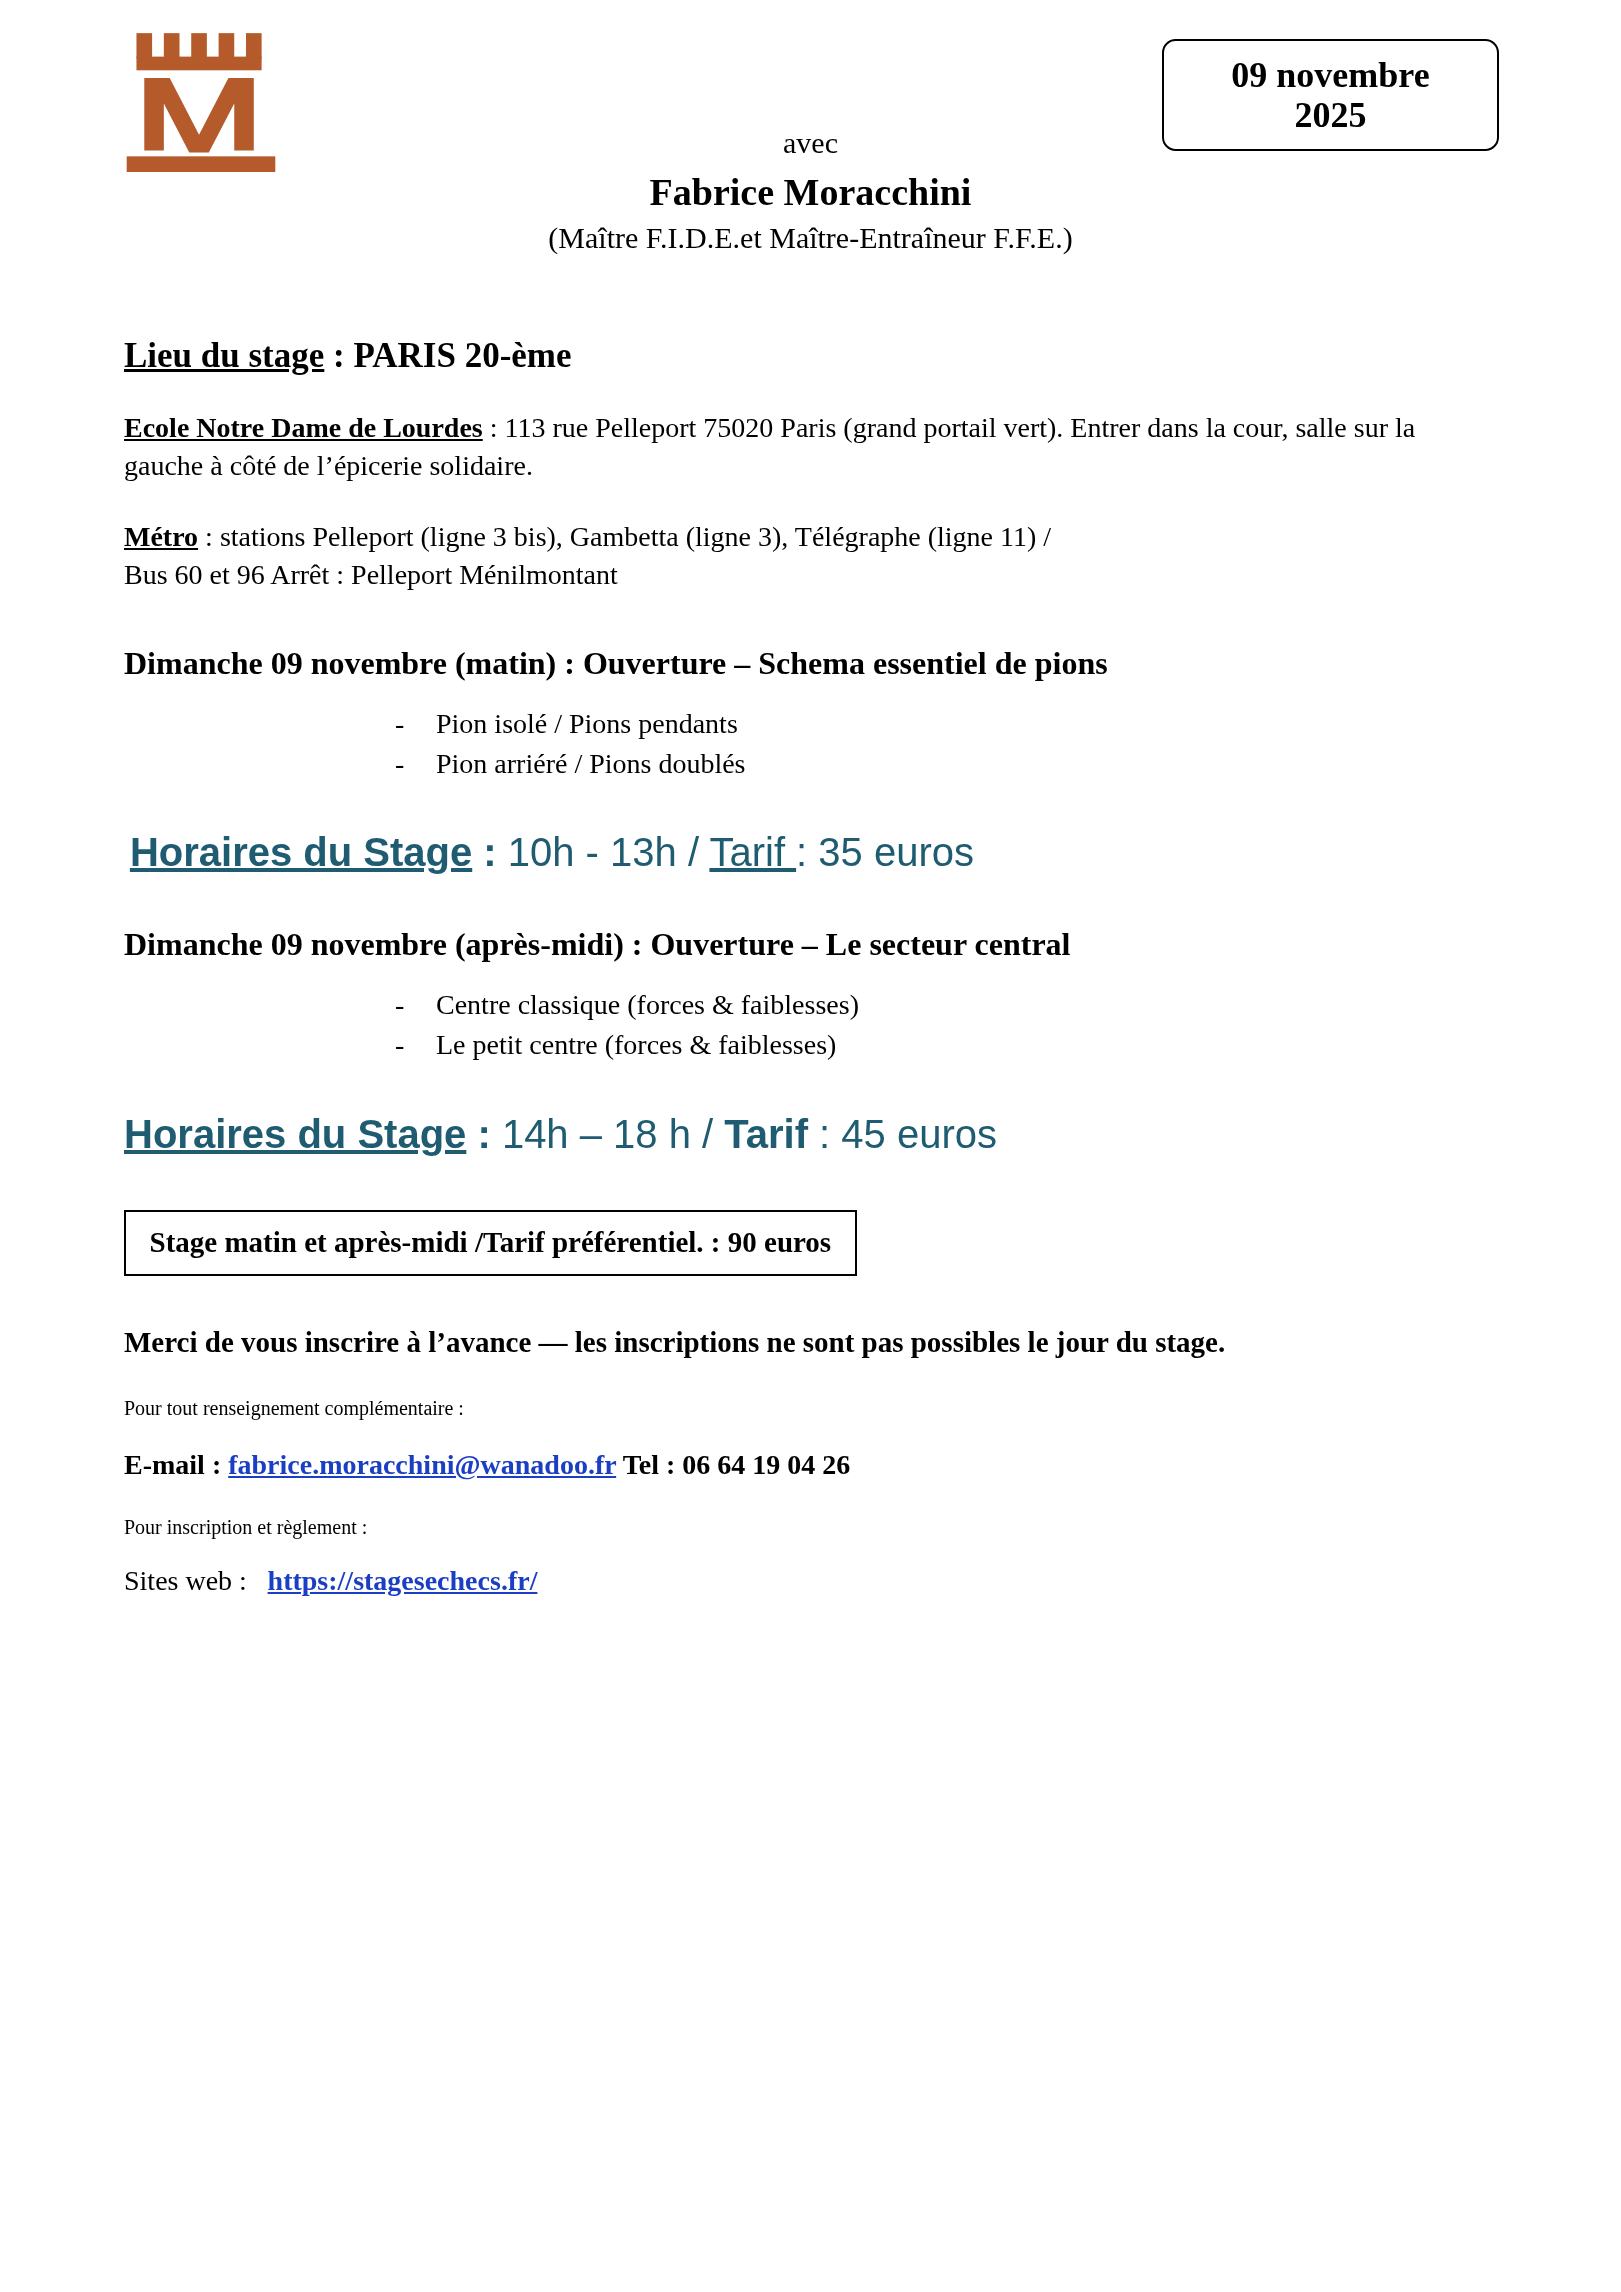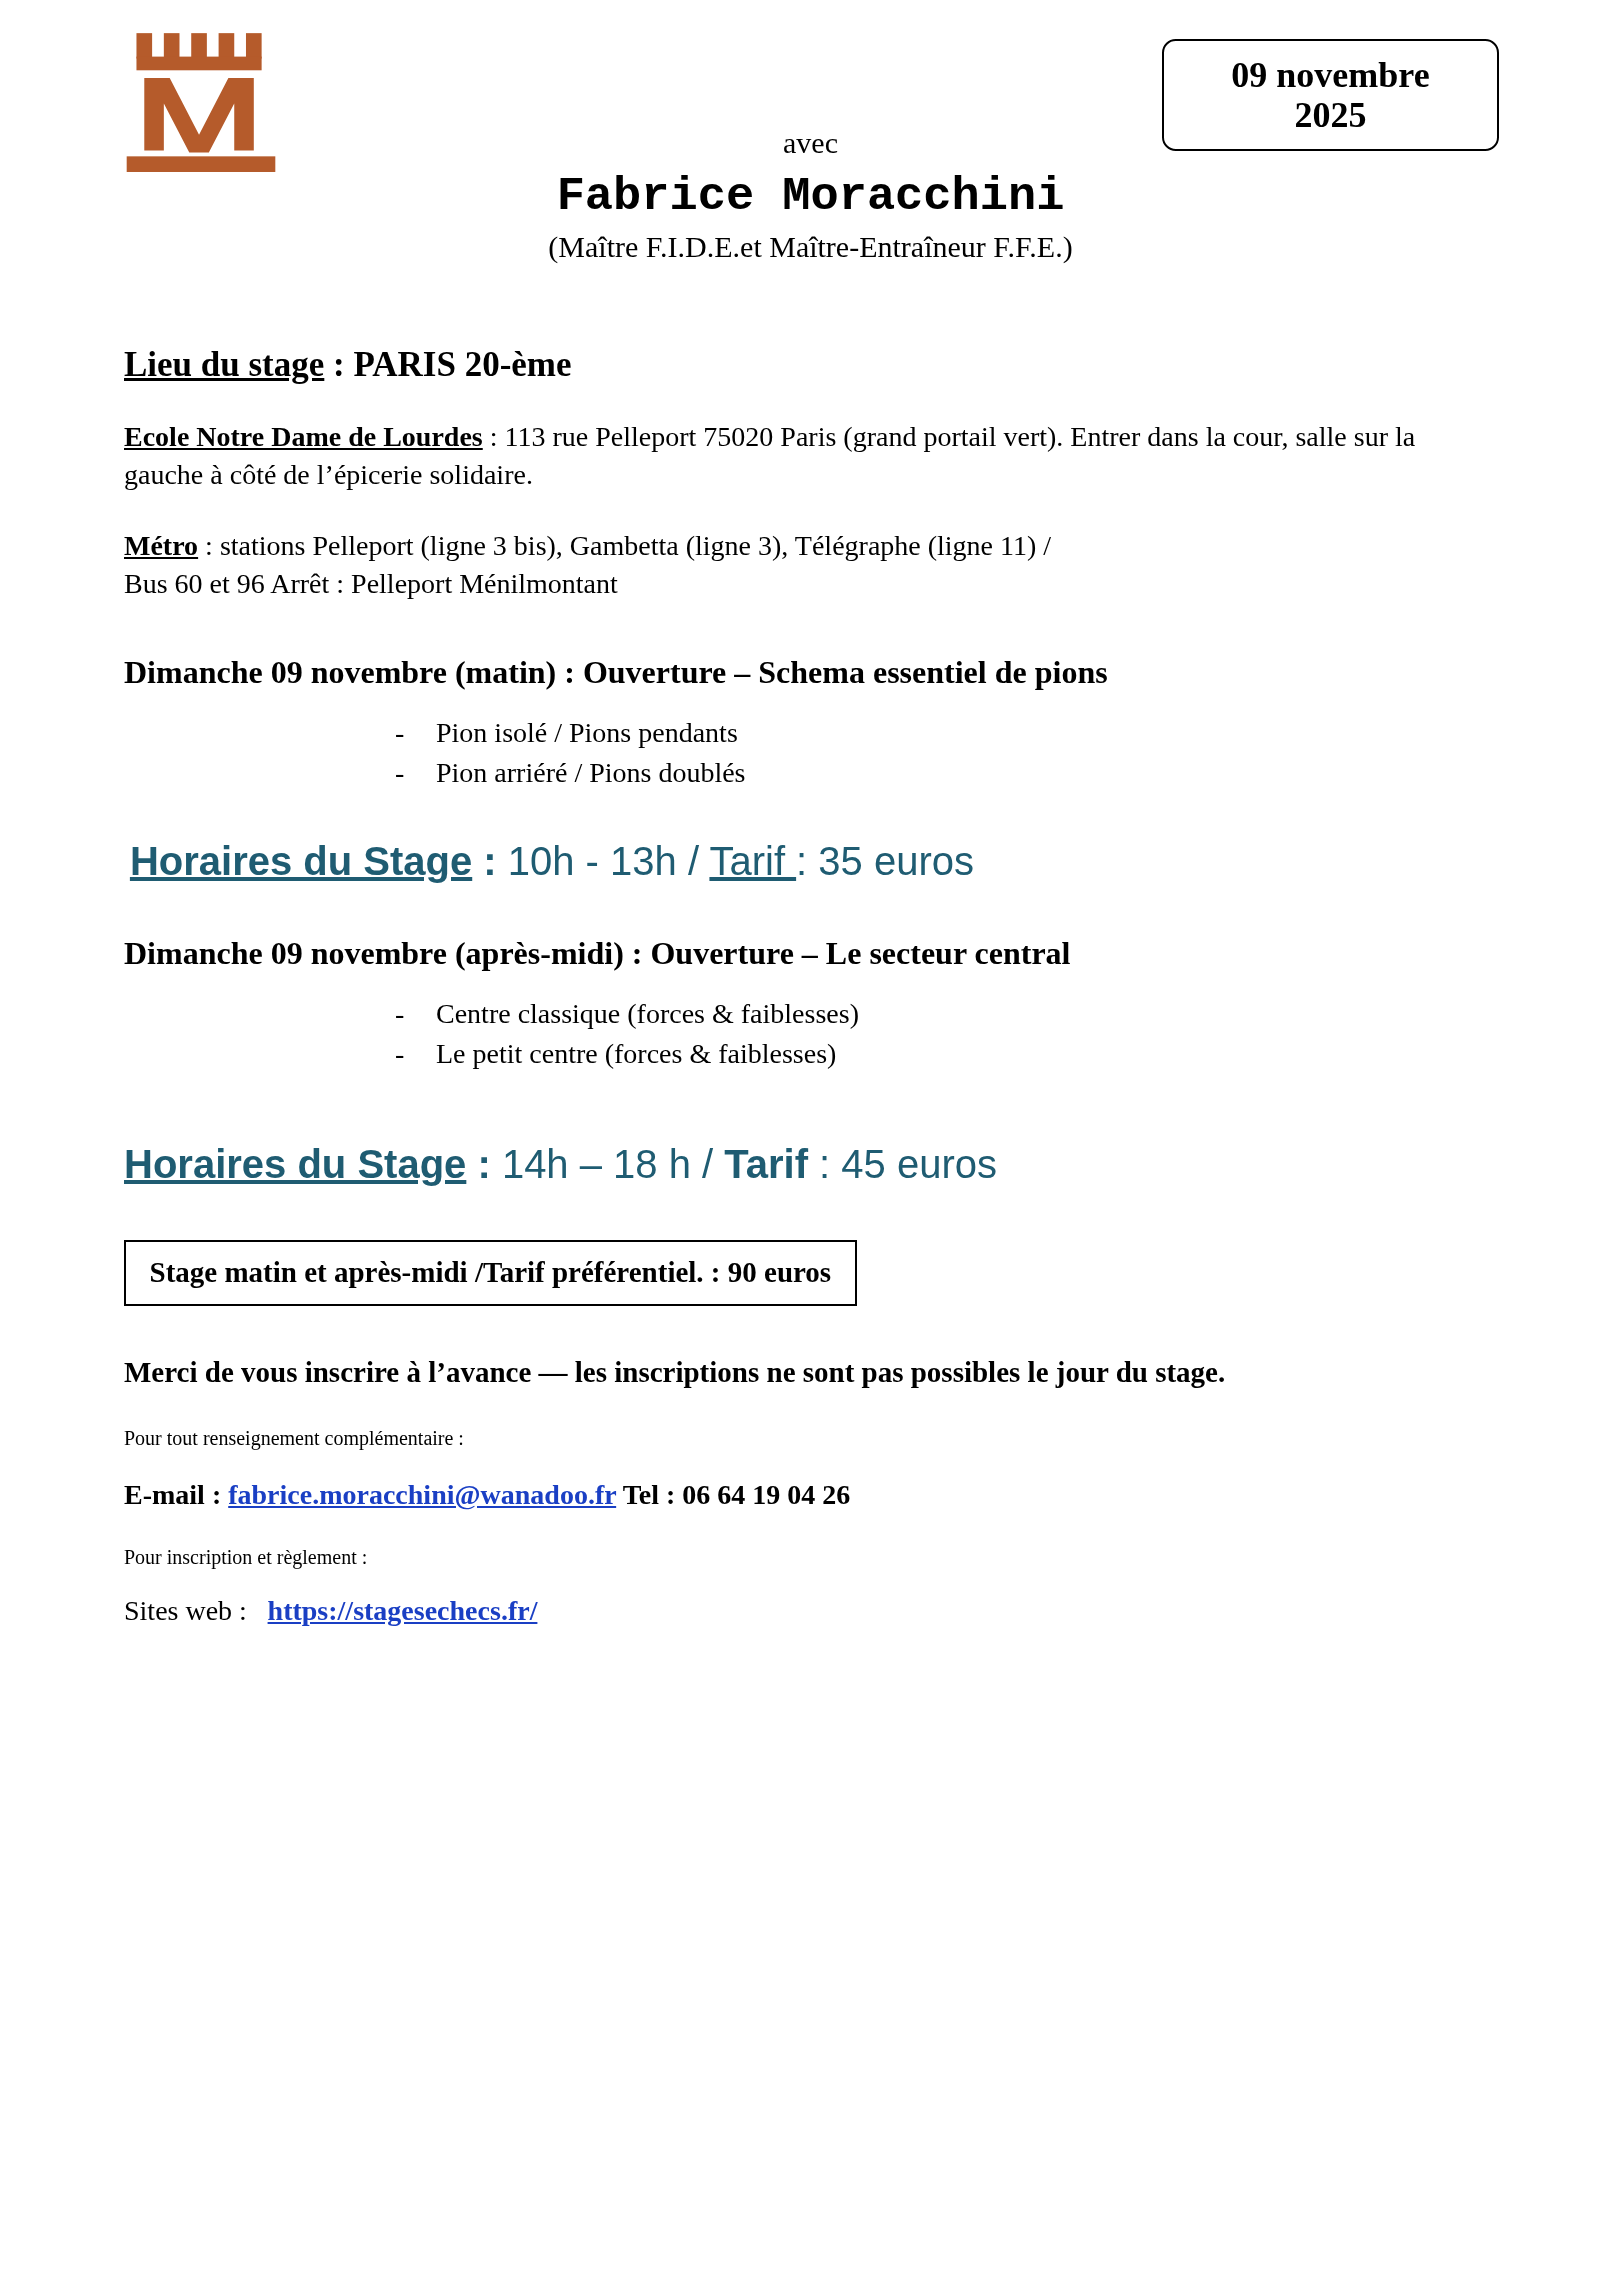--- a/index.html
+++ b/index.html
@@ -55,24 +55,23 @@
     font-size: 54px;
     font-weight: bold;
     letter-spacing: 0.5px;
     line-height: 1.05;
   }
   .avec {
     font-size: 30px;
     margin-top: 11.8px;
   }
   .speaker {
-    font-size: 47px;
+    font-size: 38px;
     font-weight: bold;
     margin-top: 9.8px;
-    font-family: Liberation Mono, monospace;
   }
   .speaker-sub {
     font-size: 30px;
     margin-top: 7.8px;
   }
 
   
   .content {
     margin: 0 116px 0 116px;
     padding-top: 59px;
@@ -120,21 +119,21 @@
     margin-top: 39px;
     font-family: "Liberation Sans", sans-serif;
   }
   .horaires .lbl {
     font-weight: bold;
     text-decoration: underline;
   }
   .horaires .tarif-u { text-decoration: underline; }
   .horaires .tarif-b { font-weight: bold; }
   .horaires.first { margin-top: 45px; padding-left: 5.9px; }
-  .horaires.second { margin-top: 67px; }
+  .horaires.second { margin-top: 46px; }
 
   .price-box {
     margin-top: 53px;
     border: 2px solid #000;
     display: inline-block;
     padding: 13.7px 23.5px 15.7px 23.5px;
     font-size: 29px;
     font-weight: bold;
     font-family: "Liberation Serif", serif;
   }

